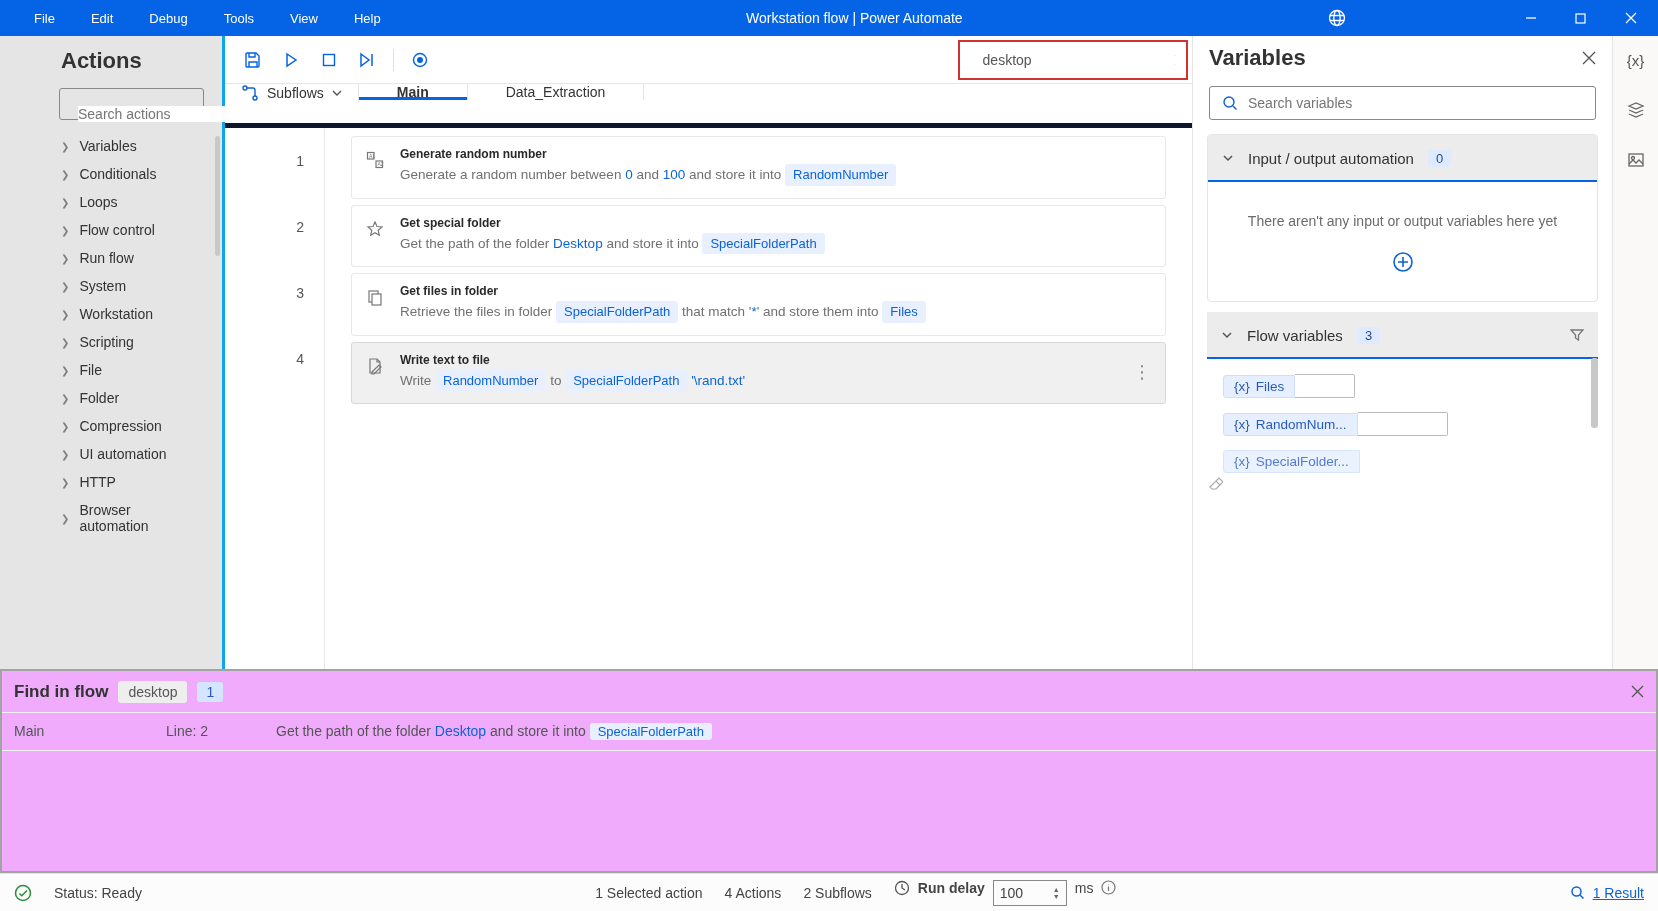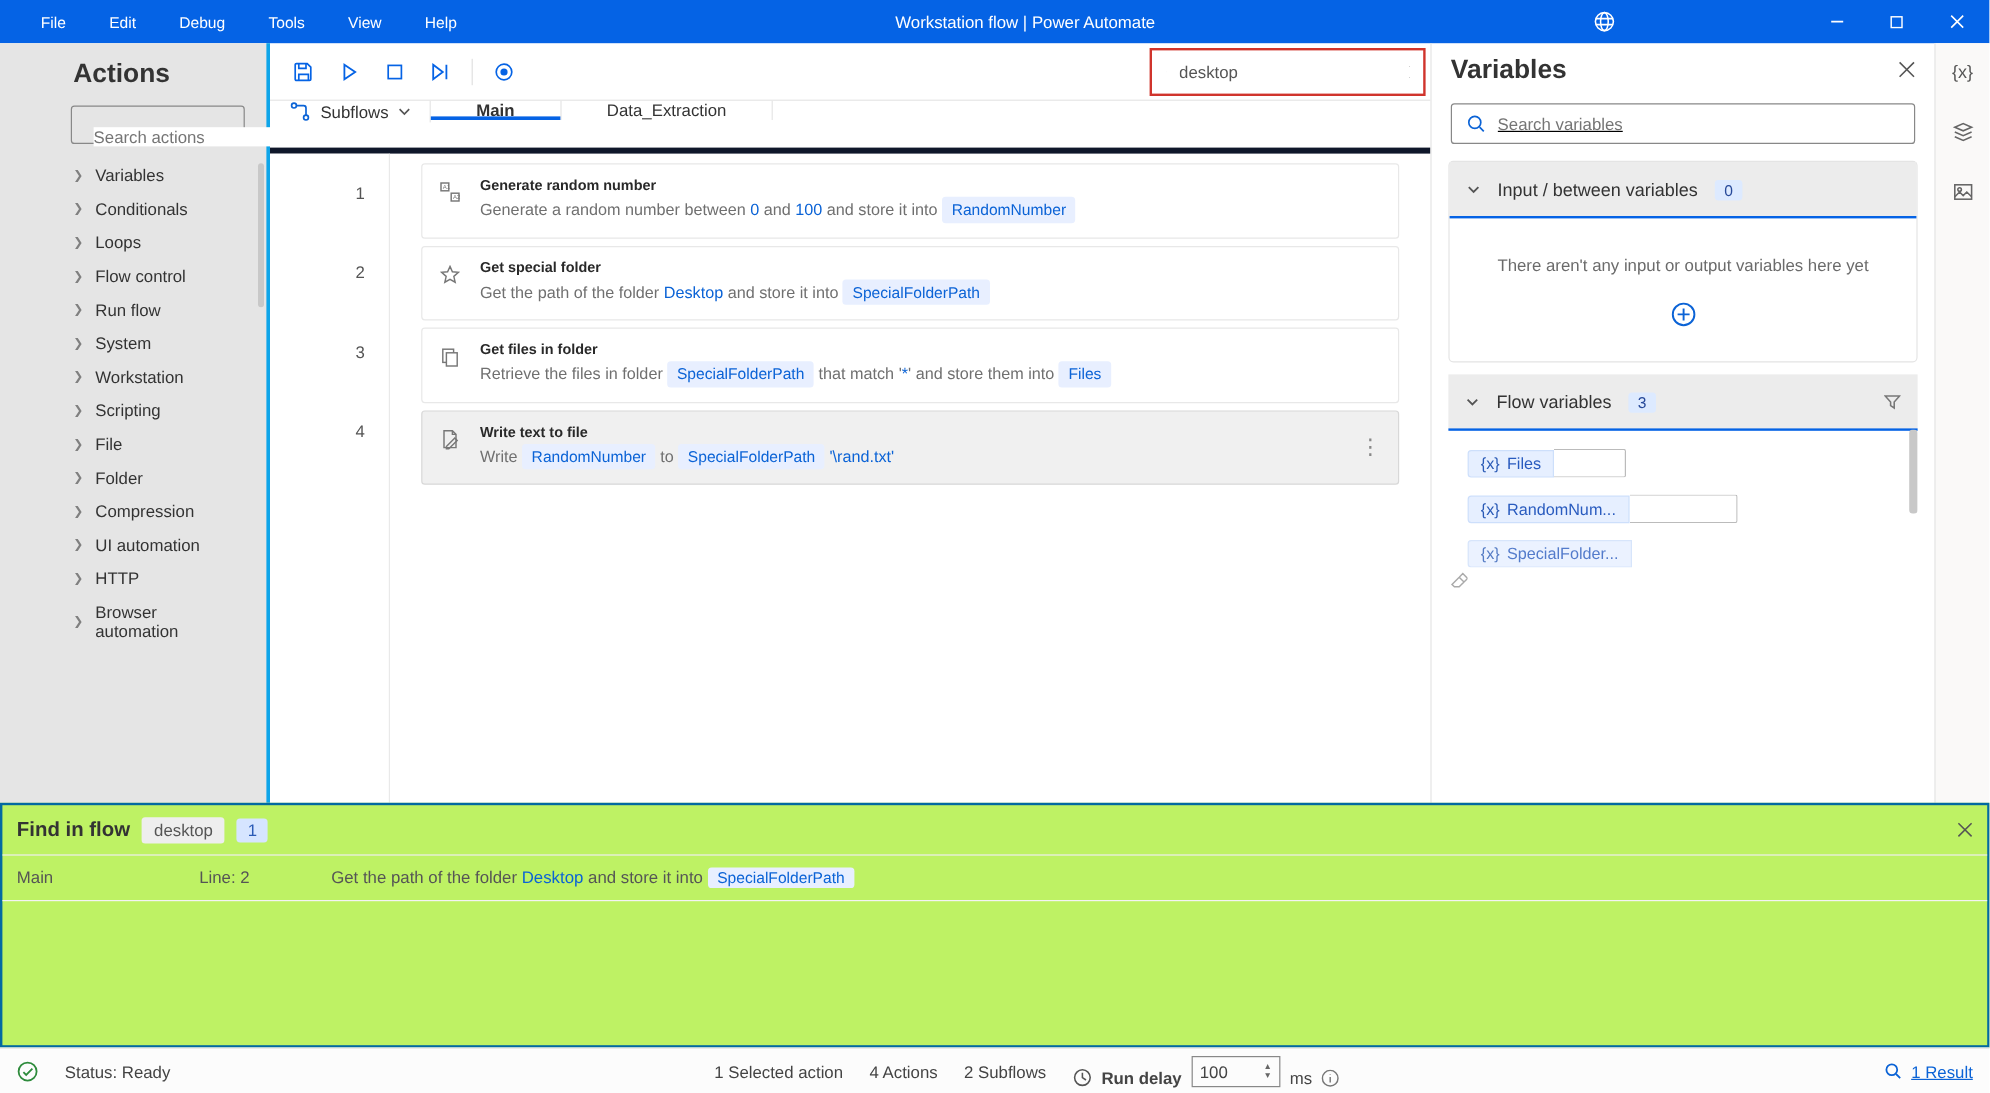--- a/index.html
+++ b/index.html
@@ -56,39 +56,39 @@
 .kw-blue { color:#0b63d6; }
 .step-ellipsis { color:#888; font-size:18px; cursor:pointer; align-self:center; }
 
 
 .sidebar-vars { width: 420px; border-left: 1px solid #e5e5e5; display:flex; flex-direction:column; }
 .right-strip { width: 46px; border-left: 1px solid #e5e5e5; background:#faf9f8; display:flex; flex-direction:column; align-items:center; padding-top:10px; gap:22px; }
 .right-strip .ricon { width:28px; height:28px; display:flex; align-items:center; justify-content:center; color:#555; cursor:pointer; }
 .vars-header { height:44px; display:flex; align-items:center; justify-content:space-between; padding: 0 16px; }
 .vars-header h2 { font-size:22px; font-weight:600; }
 .vars-search { margin: 6px 16px 14px; height: 34px; border: 1px solid #888; border-radius:3px; display:flex; align-items:center; gap:10px; padding:0 12px; }
-.vars-search input { border:none; outline:none; flex:1; font-size:14px;text-decoration:underline; }
+.vars-search input { border:none; outline:none; flex:1; font-size:14px; }
 
 .var-section { margin: 0 14px 10px; border-radius:4px; }
 .var-sec-head { height:46px; display:flex; align-items:center; background:#ececec; padding:0 14px; gap:14px; font-size:15px; position:relative; }
 .var-sec-head .count-badge { background:#ddeaff; color:#284a9a; padding:1px 8px; border-radius:3px; font-size:13px; }
 .var-sec-head .sec-right { margin-left:auto; color:#777; }
 .var-sec-head.blueunder::after { content:""; position:absolute; left:0; right:0; bottom:-1px; height:2px; background:#0563E5; }
 .var-sec-body { padding: 10px; }
 .empty-msg { text-align:center; color:#6b6b6b; font-size:14px; padding: 22px 8px 14px; }
 .add-btn { display:flex; justify-content:center; margin-top:8px; margin-bottom:18px; color:#0563E5; font-size:22px; cursor:pointer; }
 .flow-var-row { display:flex; align-items:center; margin: 6px 0 14px 6px; }
 .flow-var-chip { background:#e6efff; color:#295bbf; padding:3px 10px; border:1px solid #cddffb; border-radius:3px 0 0 3px; font-size:13.5px; display:inline-flex; gap:6px; align-items:center; }
 .flow-var-box { width:60px; height:24px; border:1px solid #bbb; border-left:none; border-radius:0 2px 2px 0; }
 .flow-vars-scroll { position:relative; max-height:115px; overflow:hidden; }
 .flow-vars-thumb { position:absolute; right:0; top:0; width:7px; height:70px; background:#c8c8c8; border-radius:3px; }
 .eraser { text-align:center; color:#999; font-size:16px; padding:2px 0 8px; }
 
 
-.find-panel { border: 2px solid #0369a1; background:#bef264; }
+.find-panel { border: 2px solid #a3a3a3; background:#f0abfc; }
 .find-head { height:42px; display:flex; align-items:center; padding: 0 12px; border-bottom:1px solid #eee; gap: 10px; }
 .find-head .ftitle { font-size:17px; font-weight:600; }
 .find-chip { background:#eeeeee; color:#555; padding:3px 10px; border-radius:3px; font-size:14px; }
 .find-count { background:#d6e5ff; color:#2a5ab6; padding:2px 9px; border-radius:3px; font-size:14px; }
 .find-close { margin-left:auto; cursor:pointer; font-size:16px; color:#555; }
 .find-body { height: 158px; }
 .find-row { display:flex; padding: 10px 12px; font-size:14px; color:#555; gap: 4px; border-bottom: 1px solid #f3f3f3; }
 .find-row .c-main { width: 148px; }
 .find-row .c-line { width: 106px; }
 .find-row .c-desc { flex:1; }
@@ -358,21 +358,21 @@
           <circle cx="7" cy="7" r="5"></circle>
           <path d="M11 11l3.5 3.5"></path>
         </svg>
       <input placeholder="Search variables" style="">
     </div>
     <div class="var-section" style="border:1px solid #e4e4e4;">
       <div class="var-sec-head blueunder">
         <svg width="12" height="12" viewBox="0 0 12 12">
             <path d="M2 4l4 4 4-4" stroke="#555" stroke-width="1.5" fill="none"></path>
           </svg>
-        <span>Input / between variables</span>
+        <span>Input / output automation</span>
         <span class="count-badge">0</span>
       </div>
       <div class="var-sec-body">
         <div class="empty-msg">There aren't any input or output variables here yet</div>
         <div class="add-btn">
           <svg width="22" height="22" viewBox="0 0 22 22" stroke="#0b63d6" stroke-width="1.6" fill="none">
               <circle cx="11" cy="11" r="9"></circle>
               <path d="M11 6v10M6 11h10"></path>
             </svg>
         </div>
@@ -466,21 +466,21 @@
 <div class="statusbar">
   <svg width="18" height="18" viewBox="0 0 18 18" stroke="#2e8b3c" stroke-width="1.5" fill="none">
       <circle cx="9" cy="9" r="7.5"></circle>
       <path d="M5.5 9.5l2.3 2.3L13 6.5"></path>
     </svg>
   <span>Status: Ready</span>
   <span style="flex:1"></span>
   <span>1 Selected action</span>
   <span>4 Actions</span>
   <span>2 Subflows</span>
-  <span style="display:flex;align-items:flex-end;gap:8px">
+  <span style="display:flex;align-items:flex-start;gap:8px">
     <svg width="16" height="16" viewBox="0 0 16 16" stroke="#555" stroke-width="1.3" fill="none">
         <circle cx="8" cy="8" r="6.5"></circle>
         <path d="M8 4v4l3 2"></path>
       </svg>
     <b>Run delay</b>
     <span class="delay-input">
       <span>100</span>
       <span class="spinner-arrows">▲<br>▼</span>
     </span>
     <span>ms</span>

